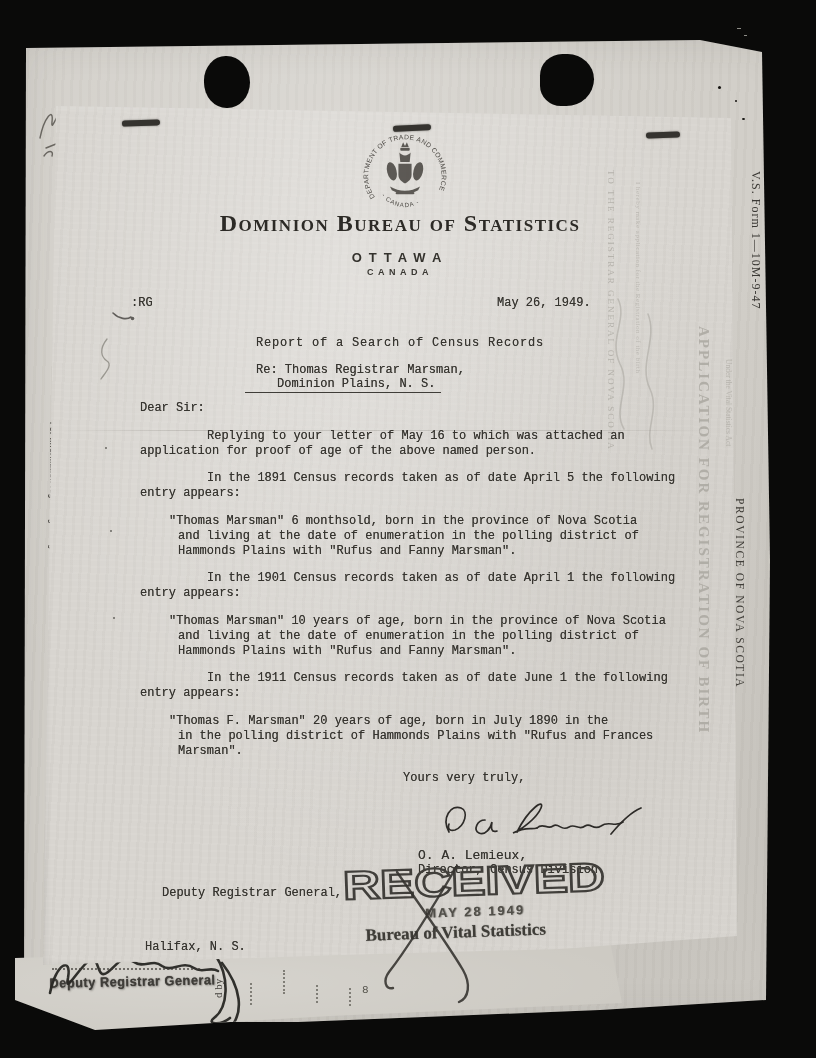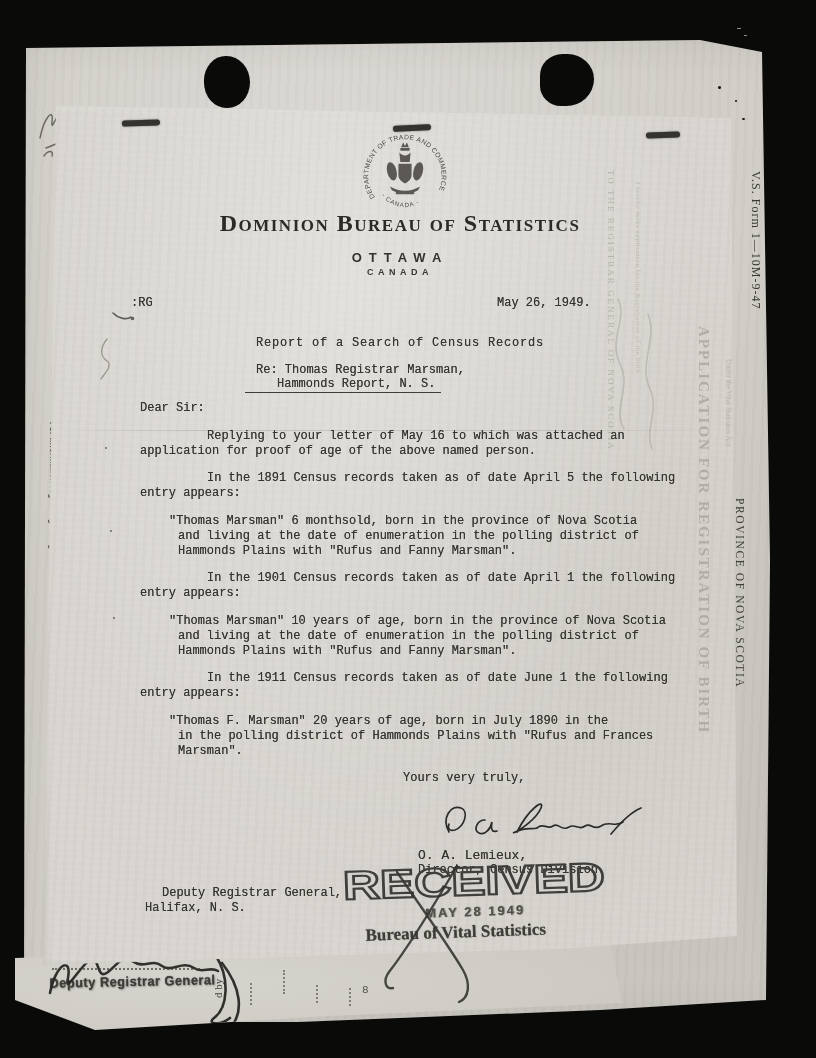--- a/index.html
+++ b/index.html
@@ -78,21 +78,21 @@
         text-shadow:0 0 .6px rgba(54,52,47,.75);}
   .body .tl{position:static;white-space:pre;}
   .body .gap{position:static;height:13px;}
   .body .ind{padding-left:67px;} .body .q1{padding-left:29px;}
   .body .qc{padding-left:38px;}  .body .yvt{padding-left:263px;}
 
   .sig-svg{left:393px;top:694px;width:215px;height:46px;}
   .sender-name{left:378px;top:744px;font-size:13px;}
   .sender-title{left:378px;top:759px;font-size:12px;}
   .addr1{left:88px;top:782px;font-size:12px;padding-left:34px;}
-  .addr2{left:105px;top:797px;font-size:12px;text-align:right;}
+  .addr2{left:105px;top:836px;font-size:12px;text-align:right;}
 
   .stamp-group{left:285px;top:752px;width:300px;height:110px;transform:rotate(-2deg);}
   .stamp-group .rcv{left:10px;top:2px;}
   .stamp-date{left:55px;top:48px;width:190px;text-align:center;font-size:13px;font-weight:bold;
     letter-spacing:2px;color:#514f49;text-shadow:1px 0 1px rgba(81,79,73,.6);}
   .stamp-org{left:0;top:66px;width:260px;text-align:center;
     font-family:"Liberation Serif","DejaVu Serif",serif;font-weight:bold;font-size:17px;
     color:#3f3d38;text-shadow:0 0 1px rgba(63,61,56,.7);}
 
   .bleed{color:#a8a59e;opacity:.72;}
@@ -203,21 +203,21 @@
     <svg style="left:55px;top:195px;" width="60" height="90" viewBox="0 0 60 90">
       <g fill="none" stroke-linecap="round">
         <path d="M18,14 C24,20 32,21 36,18" stroke="#4b4945" stroke-width="1.6" opacity=".85"></path>
         <circle cx="37.5" cy="19.5" r="1.8" fill="#4b4945" stroke="none" opacity=".85"></circle>
         <path d="M12,40 C4,50 6,58 12,62 C18,66 10,74 6,80" stroke="#8a8780" stroke-width="1.3" opacity=".8"></path>
       </g>
     </svg>
 
     <div class="tw subject">Report of a Search of Census Records</div>
     <div class="tw re1">Re: Thomas Registrar Marsman,</div>
-    <div class="tw re2">Hammonds Report, N. S.</div>
+    <div class="tw re2">Dominion Plains, N. S.</div>
     <div class="re-underline"></div>
 
     <div class="body">
         <div class="tl">Dear Sir:</div>
         <div class="gap"></div>
         <div class="tl ind">Replying to your letter of May 16 to which was attached an</div>
         <div class="tl">application for proof of age of the above named person.</div>
         <div class="gap"></div>
         <div class="tl ind">In the 1891 Census records taken as of date April 5 the following</div>
         <div class="tl">entry appears:</div>

